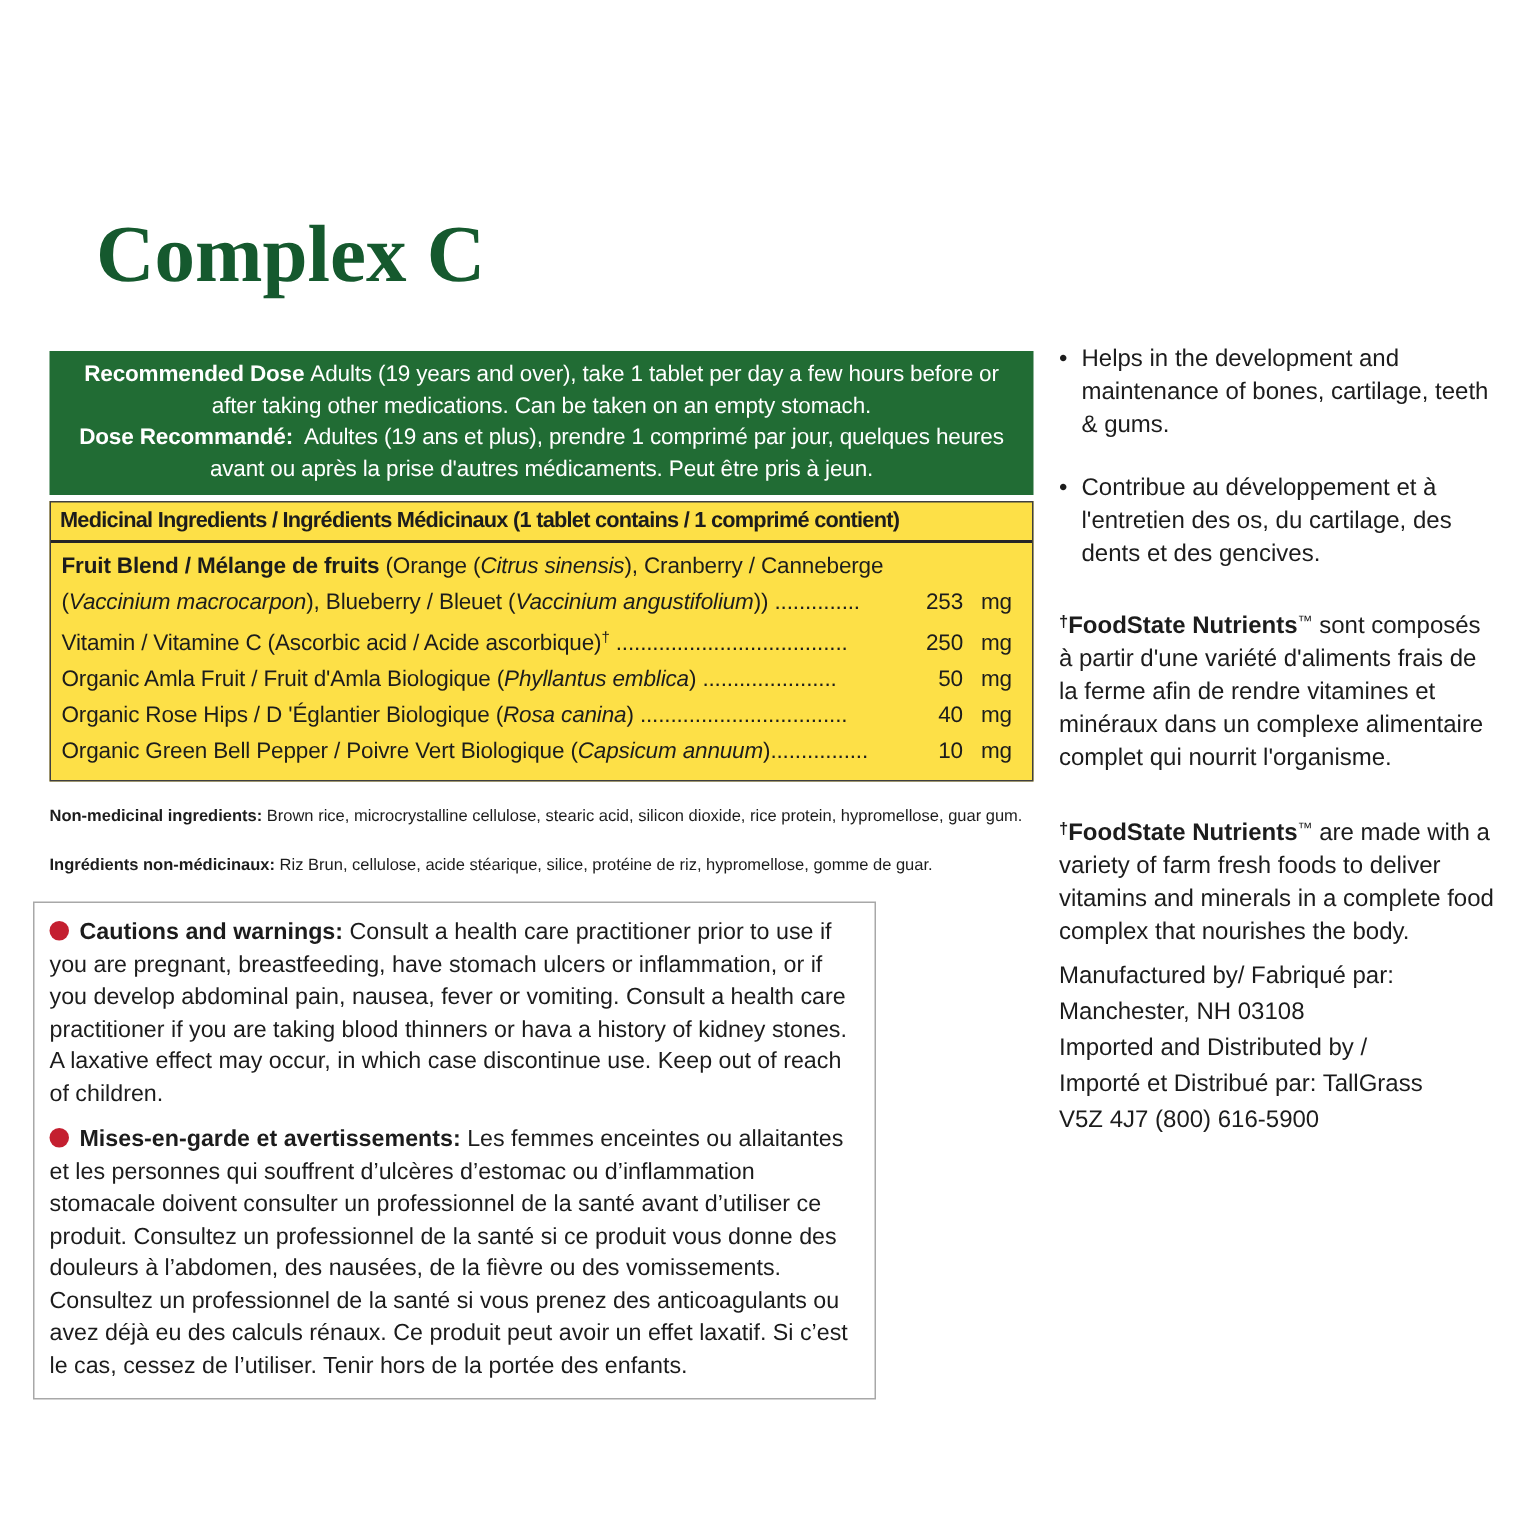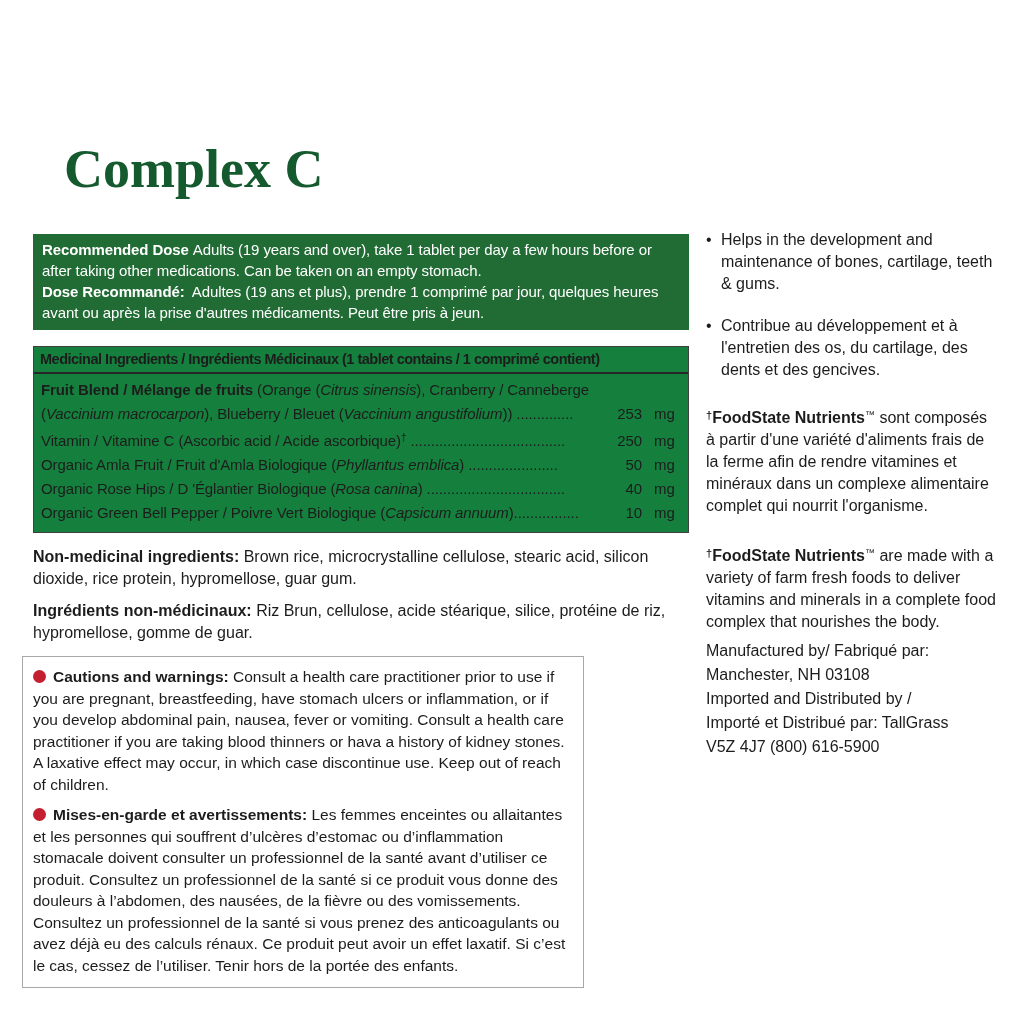--- a/index.html
+++ b/index.html
@@ -17,39 +17,39 @@
   }
 
   
   .left-col{position:absolute;left:33px;top:234px;width:656px;}
 
   .dose-box{
     background:#216C34;color:#ffffff;
     padding:5px 9px 7px 9px;font-size:15px;line-height:21px;
     letter-spacing:-0.1px;
   }
-  .dose-box p{margin:0;}
+  .dose-box p{margin:0;text-align:center;}
   .lbl-b{font-weight:700;}
   .dose-box .lbl-b{margin-right:4px;}
 
-  .med-table{border:1.5px solid #3f3f3f;margin-top:16px;background:#15803d;}
+  .med-table{border:1.5px solid #3f3f3f;margin-top:4px;background:#fde047;}
   .med-header{
     font-weight:700;font-size:14.5px;letter-spacing:-0.5px;
     white-space:nowrap;overflow:hidden;
     padding:4px 6px 5px 6px;border-bottom:2px solid #262626;
   }
   .med-rows{padding:4px 8px 7px 7px;font-size:15px;line-height:24px;letter-spacing:-0.1px;}
   .med-row{display:flex;align-items:flex-end;}
   .med-row .txt{flex:1;min-width:0;}
   .med-row .amt{flex:none;width:34px;text-align:right;}
   .med-row .unit{flex:none;width:26px;margin-left:12px;}
   .it{font-style:italic;}
   .sup{font-size:10px;vertical-align:5px;}
 
-  .nonmed{margin:13px 0 0 0;font-size:16px;line-height:21.5px;}
+  .nonmed{margin:13px 0 0 0;font-size:11px;line-height:21.5px;}
   .nonmed + .nonmed{margin-top:11px;}
 
   .cautions-box{
     border:1px solid #a8a8a8;background:#fff;
     box-sizing:border-box;width:562px;margin:13px 0 0 -11px;
     padding:9px 10px 11px 10px;
     font-size:15.5px;line-height:21.5px;
   }
   .cautions-box p{margin:0;}
   .cautions-box p + p{margin-top:9px;}

